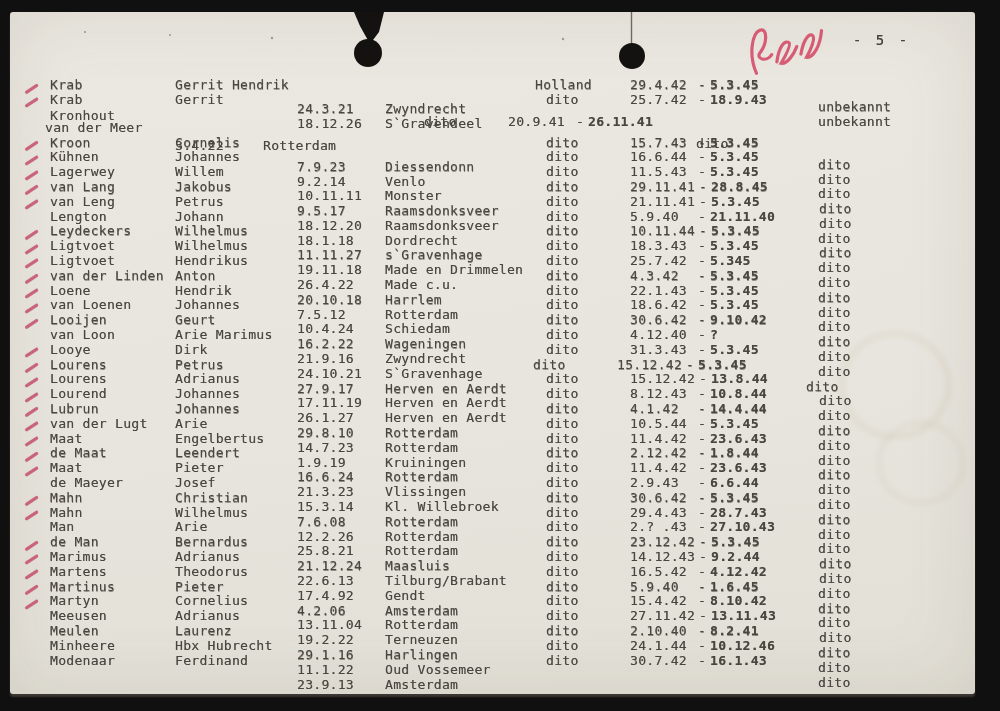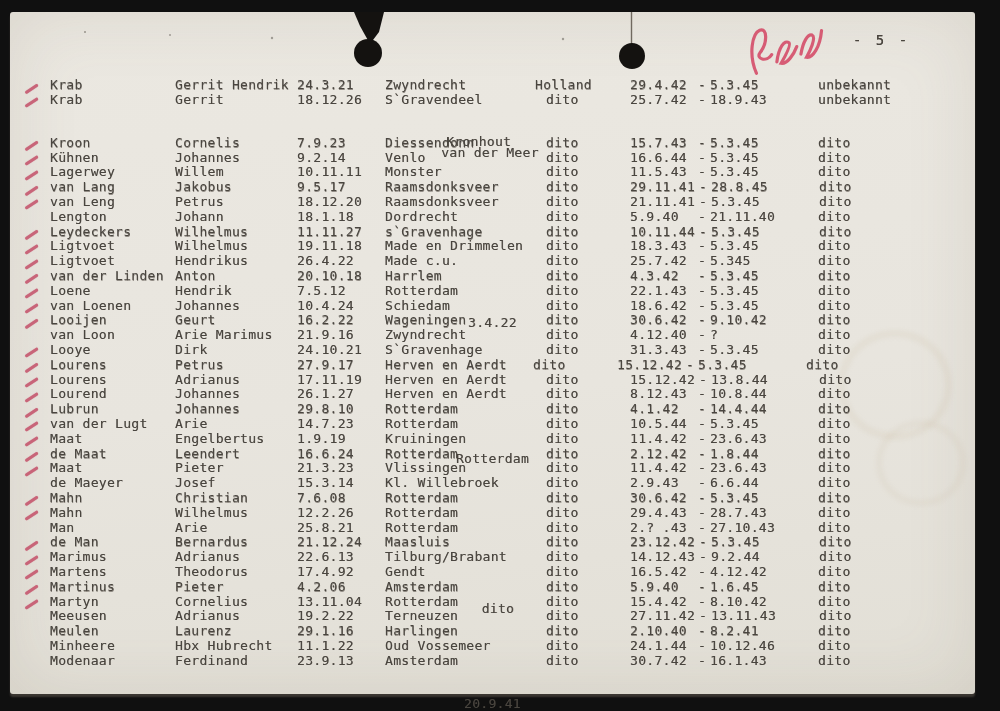--- a/index.html
+++ b/index.html
@@ -20,44 +20,44 @@
   .stain.s2{left:866px;top:408px;width:78px;height:74px;border:6px solid rgba(185,165,130,.09);}
 
   .pageno{
     position:absolute;left:843px;top:20px;
     font-size:14px;letter-spacing:3px;color:#4a453f;
     text-shadow:0 0 .5px #4a453f;
   }
   .paraph{position:absolute;left:733px;top:6px;transform:rotate(-9deg);}
 
   .rows{position:absolute;left:0;top:66px;right:0;}
-  .row{display:flex;align-items:flex-end;height:14.8px;
+  .row{display:flex;align-items:center;height:14.8px;
     font-size:13px;line-height:14.6px;letter-spacing:.3px;color:#49453f;
     text-shadow:.3px .3px .45px rgba(75,68,60,.55);white-space:nowrap;}
   .row:nth-child(3n+1){transform:translateY(.4px);}
   .cell{display:block;overflow:visible;}
   .c-tick{width:18px;padding-left:14px;box-sizing:content-box;width:26px;flex:0 0 26px;}
   .c-sur {flex:0 0 125px;}
   .c-fn  {flex:0 0 122px;}
   .c-bd  {flex:0 0 88px;margin-top:48px;}
   .c-pl  {flex:0 0 150px;margin-top:48px;}
   .c-co  {flex:0 0 95px;}
   .c-co.dito{padding-left:11px;box-sizing:border-box;}
   .c-co.shift{margin-left:-13px;}
   .c-from{flex:0 0 64px;}
   .c-dash{flex:0 0 16px;text-align:center;}
-  .c-to  {flex:0 0 108px;}
+  .c-to  {flex:0 0 108px;font-weight:bold;}
   .c-st  {flex:1;margin-top:44px;}
   .tickmark{
     display:inline-block;width:15px;height:2.6px;border-radius:2px;
     background:#c5546c;opacity:.88;
     transform:rotate(-33deg);margin-top:6px;box-shadow:0 0 1px rgba(197,84,108,.6);
     text-shadow:none;
   }
-  .row.double{height:28px;align-items:center;flex-direction:column;}
+  .row.double{height:28px;align-items:center;}
   .row.double .cell{line-height:28px;}
   .row.double .c-sur{line-height:11.5px;align-self:center;}
   .c-sur .l1,.c-sur .l2{display:block;}
   .c-sur .l2{margin-left:-5px;}
   .c-sur .l2:empty{display:none;}
 </style>
 </head>
 <body>
 
 <div class="paper">

